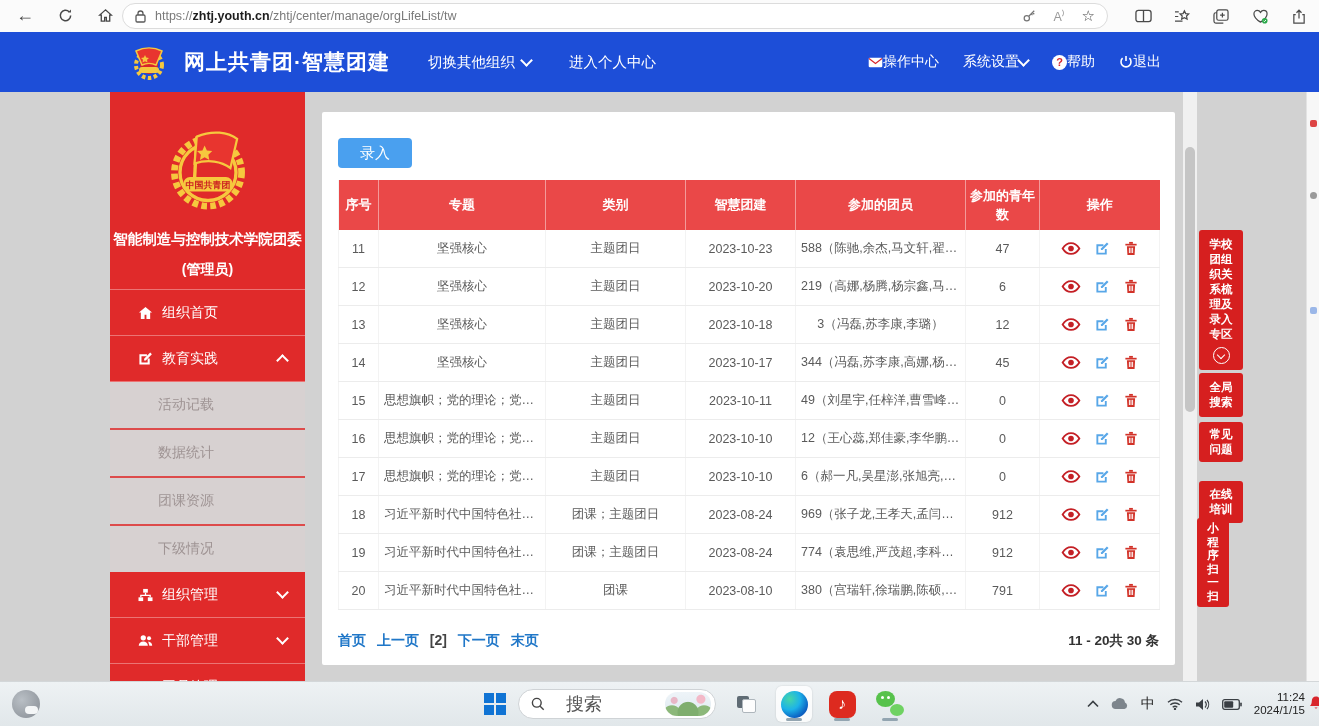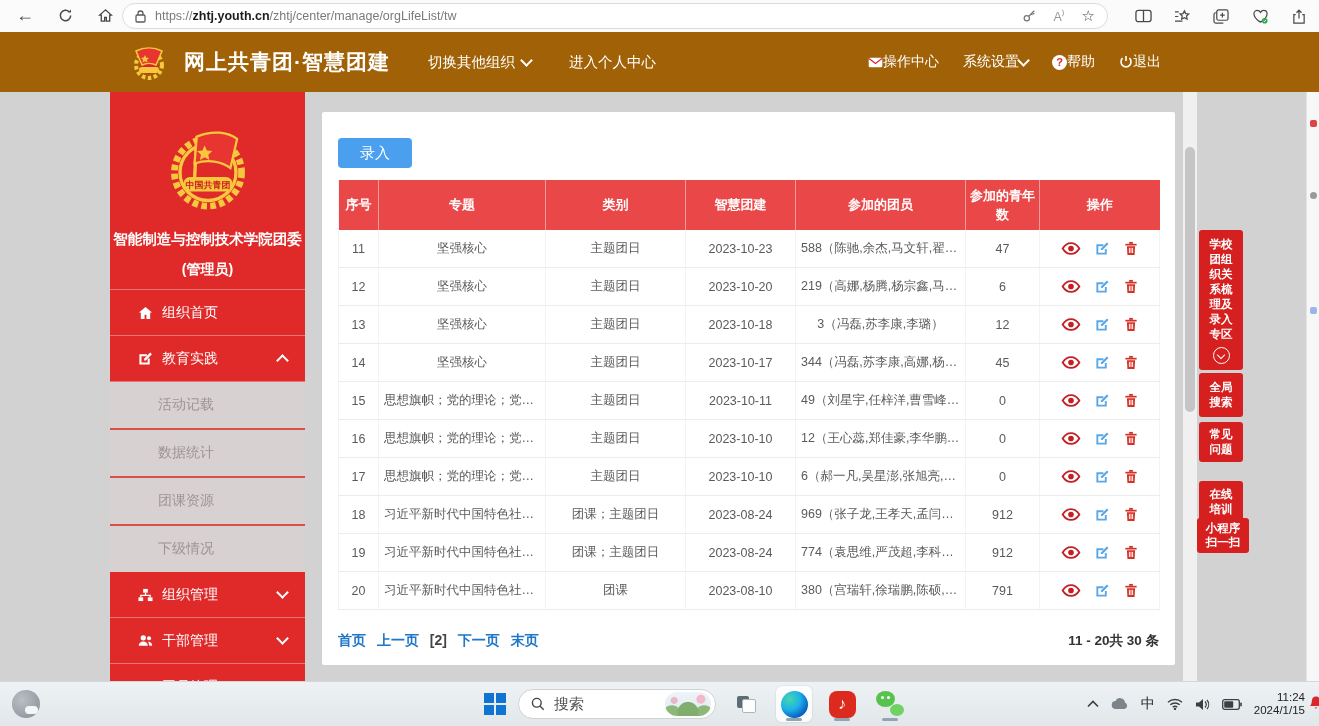--- a/index.html
+++ b/index.html
@@ -16,21 +16,21 @@
   .url-pill .lock{margin-right:9px;display:flex;}
   .url-text{font-size:12.5px;color:#7a7a7a;white-space:nowrap;overflow:hidden;flex:1;}
   .url-text .dom{color:#1d1d1d;font-weight:bold;}
   .pill-icons{display:flex;align-items:center;gap:17px;color:#4a4a4a;}
   .read-aloud{font-size:12.5px;color:#9a9a9a;}
   .star{font-size:15px;color:#4a4a4a;}
   .chrome-right{position:absolute;right:2px;top:0;height:32px;display:flex;align-items:center;gap:19px;padding-right:8px;}
   .cicon{display:flex;align-items:center;justify-content:center;width:20px;height:20px;cursor:pointer;}
 
   
-  .appbar{position:absolute;top:32px;left:0;right:0;height:60px;background:#a16207;display:flex;align-items:center;color:#fff;}
+  .appbar{position:absolute;top:32px;left:0;right:0;height:60px;background:#1d4ed8;display:flex;align-items:center;color:#fff;}
   .appbar .logo{margin-left:128px;margin-right:14px;display:flex;}
   .app-title{font-size:21px;font-weight:bold;letter-spacing:1px;}
   .appbar .hlink{font-size:14.5px;margin-left:38px;display:flex;align-items:center;gap:7px;cursor:pointer;}
   .appbar .right{margin-left:auto;margin-right:158px;display:flex;align-items:center;gap:24px;font-size:14px;}
   .appbar .right .hitem{display:flex;align-items:center;cursor:pointer;}
   .chev{display:inline-block;width:7px;height:7px;border-right:2px solid #fff;border-bottom:2px solid #fff;transform:rotate(45deg);margin-top:-4px;}
   .chev.up{transform:rotate(-135deg);margin-top:4px;}
   .qmark{display:inline-flex;width:15px;height:15px;border-radius:50%;background:#fff;color:#d8262c;font-size:11px;font-weight:bold;align-items:center;justify-content:center;}
 
   
@@ -68,39 +68,39 @@
   
   .pscroll{position:absolute;left:1183px;top:0;width:14px;height:100%;background:#f0f0f0;}
   .pscroll .thumb{position:absolute;left:2px;top:55px;width:10px;height:265px;background:#c5c5c5;border-radius:5px;cursor:pointer;}
 
   
   .banner{position:absolute;left:1199px;background:#d61f1f;color:#fff;font-weight:bold;border-radius:3px;text-align:center;word-break:break-all;box-sizing:border-box;cursor:pointer;}
   .b1{top:138px;width:44px;padding:7px 10px 6px;font-size:11.5px;line-height:15px;}
   .b2{top:281px;width:44px;padding:7px 10px;font-size:11.5px;line-height:15px;}
   .b3{top:330px;width:44px;padding:5px 10px;font-size:11.5px;line-height:15px;}
   .b4{top:389px;width:44px;padding:6px 10px;font-size:11.5px;line-height:15px;}
-  .b5{top:426px;width:52px;left:1197px;padding:4px 6px;font-size:11.5px;line-height:13.5px;}
+  .b5{top:426px;width:32px;left:1197px;padding:4px 6px;font-size:11.5px;line-height:13.5px;}
   .circ-down{display:inline-flex;width:15px;height:15px;border:1.5px solid #fff;border-radius:50%;align-items:center;justify-content:center;margin-top:5px;}
   .circ-down i{display:block;width:5px;height:5px;border-right:1.5px solid #fff;border-bottom:1.5px solid #fff;transform:rotate(45deg);margin-top:-2px;}
 
   
   .estrip{position:absolute;right:0;top:0;width:12px;height:100%;background:#f7f7f7;border-left:1px solid #e3e3e3;}
   .estrip .d1{position:absolute;top:28px;left:3px;width:7px;height:7px;background:#d44;border-radius:2px;}
   .estrip .d2{position:absolute;top:100px;left:3px;width:7px;height:7px;background:#9a9a9a;border-radius:50%;}
   .estrip .d3{position:absolute;top:215px;left:3px;width:7px;height:7px;background:#9bb7e8;border-radius:2px;}
 
   
   .taskbar{position:absolute;bottom:0;left:0;right:0;height:44px;background:linear-gradient(#eef2f4,#e1e7ea);border-top:1px solid #d3d7d9;}
   .weather{position:absolute;left:12px;top:8px;width:28px;height:28px;border-radius:50%;background:radial-gradient(circle at 35% 35%,#b9bfc5,#878d94);cursor:pointer;}
   .weather::after{content:"";position:absolute;right:2px;bottom:4px;width:13px;height:8px;background:#f4f6f7;border-radius:6px;}
   .tb-center{position:absolute;left:484px;top:0;height:44px;display:flex;align-items:center;gap:12px;}
   .win{width:22px;height:22px;display:grid;grid-template-columns:10px 10px;grid-template-rows:10px 10px;gap:2px;cursor:pointer;}
   .win i{background:#1174d4;}
   .tsearch{width:198px;height:30px;background:#fff;border:1px solid #cfd3d6;border-radius:15px;display:flex;align-items:center;padding:0 4px 0 12px;box-sizing:border-box;cursor:text;}
-  .tsearch .txt{font-size:15px;color:#555;margin-left:9px;flex:1;}
+  .tsearch .txt{font-size:18px;color:#555;margin-left:21px;flex:1;}
   .scenery{width:46px;height:24px;border-radius:12px;background:
       radial-gradient(circle at 78% 30%,#f3b9c8 0 4px,transparent 5px),
       radial-gradient(circle at 20% 35%,#e8b7c6 0 3px,transparent 4px),
       radial-gradient(circle at 50% 85%,#7fae6e 0 10px,transparent 11px),
       radial-gradient(circle at 15% 95%,#8cb87a 0 9px,transparent 10px),
       radial-gradient(circle at 85% 95%,#8cb87a 0 9px,transparent 10px),
       linear-gradient(#eef4f8,#dfe9f0);}
   .appico{position:relative;width:36px;height:36px;display:flex;align-items:center;justify-content:center;border-radius:6px;cursor:pointer;}
   .appico .runbar{position:absolute;bottom:1px;left:50%;transform:translateX(-50%);width:16px;height:3px;border-radius:2px;background:#93a5b1;}
   .appico.active{background:rgba(255,255,255,.8);box-shadow:0 0 2px rgba(0,0,0,.15);}

